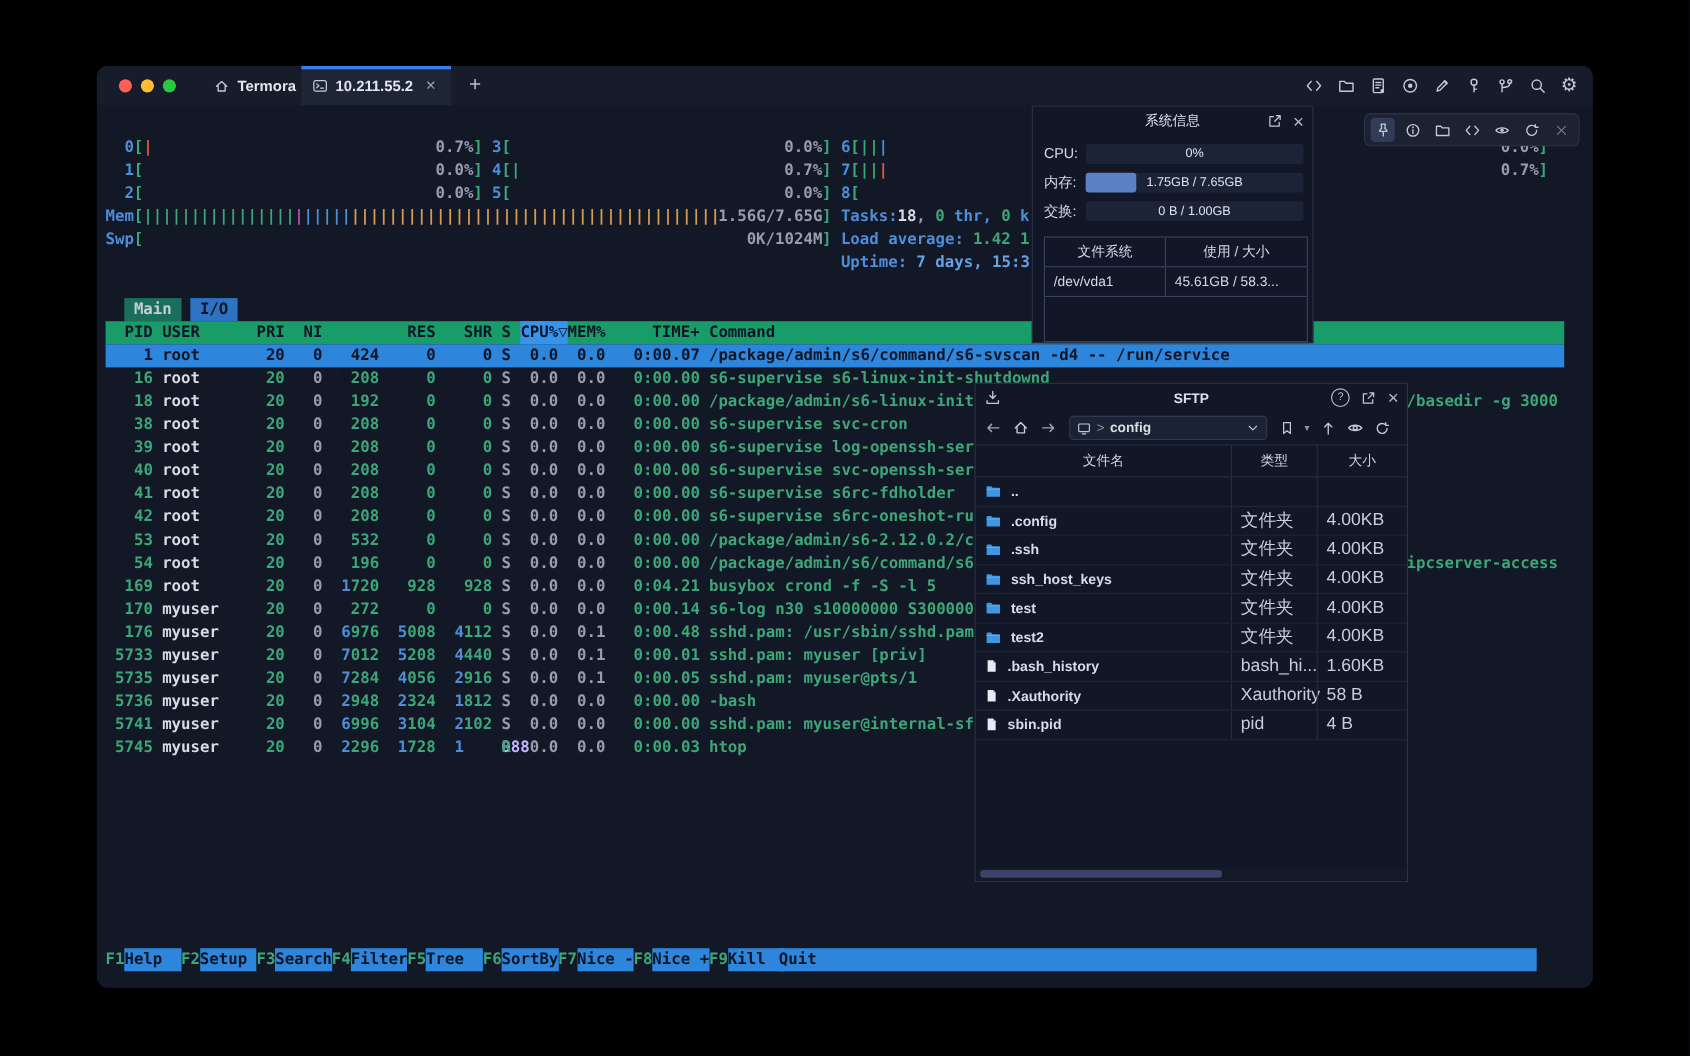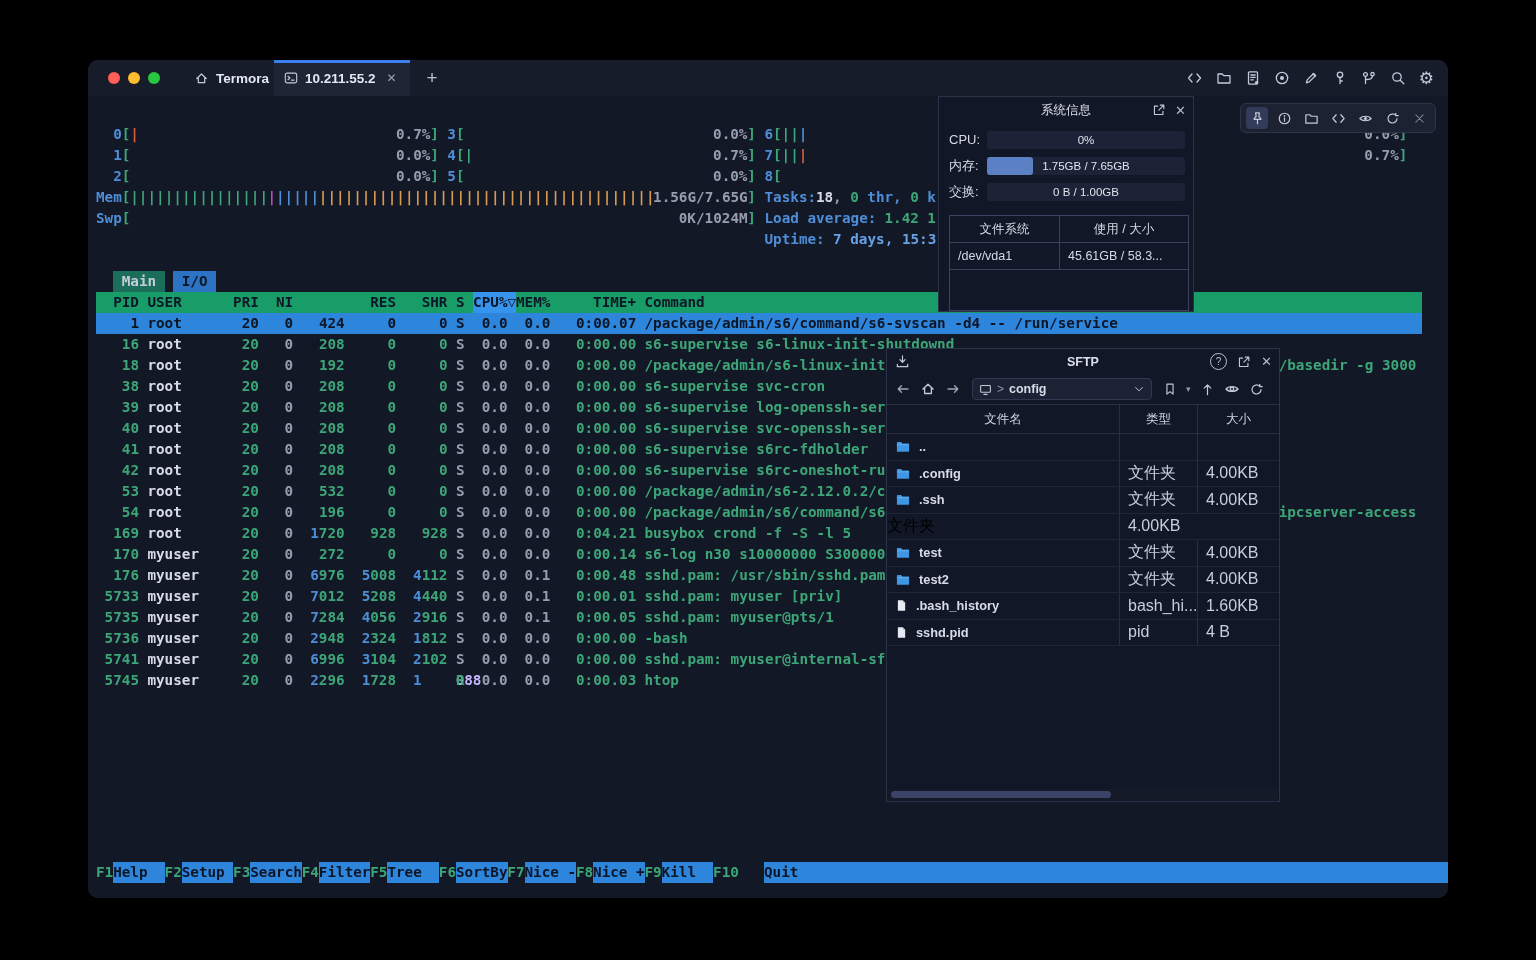--- a/index.html
+++ b/index.html
@@ -506,21 +506,21 @@
         <span class="seg" style="left: 299.38px; color: rgb(13, 22, 38); background: rgb(46, 133, 220);">Tree  </span>
         <span class="seg" style="left: 350.8px; color: rgb(61, 166, 120);">F6</span>
         <span class="seg" style="left: 367.94px; color: rgb(13, 22, 38); background: rgb(46, 133, 220); text-align: center;">SortBy</span>
         <span class="seg" style="left: 419.36px; color: rgb(61, 166, 120);">F7</span>
         <span class="seg" style="left: 436.5px; color: rgb(13, 22, 38); background: rgb(46, 133, 220); text-align: center;">Nice -</span>
         <span class="seg" style="left: 487.92px; color: rgb(61, 166, 120);">F8</span>
         <span class="seg" style="left: 505.06px; color: rgb(13, 22, 38); background: rgb(46, 133, 220);">Nice +</span>
         <span class="seg" style="left: 556.48px; color: rgb(61, 166, 120);">F9</span>
         <span class="seg" style="left: 573.62px; color: rgb(13, 22, 38); background: rgb(46, 133, 220);">Kill  </span>
         <span class="seg" style="left: 625.04px; color: rgb(61, 166, 120);">F10</span>
-        <span class="seg" style="left: 676px; color: rgb(13, 22, 38); background: rgb(46, 133, 220);">Quit                                                                            </span>
+        <span class="seg" style="left: 620px; color: rgb(13, 22, 38); background: rgb(46, 133, 220);">Quit                                                                            </span>
       </div>
     </div>
 
   <div class="sysinfo">
     <div class="p-head">
       <div class="p-title">系统信息</div>
       <div class="p-hicons">
         <svg class="icon" width="14" height="14" viewBox="0 0 16 16">
             <path d="M6.5 3.5 H2.8 V13.2 H12.5 V9.5 M9.5 2.5 H13.5 V6.5 M13.2 2.8 L7.8 8.2"></path>
           </svg>
@@ -681,40 +681,47 @@
             <svg width="16" height="15" viewBox="0 0 16 16">
               <path d="M1.5 13.5 V3.8 C1.5 3.4 1.8 3.2 2.1 3.2 H5.9 L7.4 4.8 H13.9 C14.3 4.8 14.5 5 14.5 5.4 V13 C14.5 13.3 14.3 13.5 13.9 13.5 Z" fill="#3f97e3"></path>
               <path d="M1.5 6.2 H14.5" stroke="#63b0f0" stroke-width="1"></path>
             </svg>
             <span>.ssh</span>
           </div>
           <div>文件夹</div>
           <div>4.00KB</div>
         </div>
         <div class="frow">
-          <div>文件夹</div>
-          <div>4.00KB</div>
-        </div>
-        <div class="frow">
           <div class="fname">
             <svg width="16" height="15" viewBox="0 0 16 16">
               <path d="M1.5 13.5 V3.8 C1.5 3.4 1.8 3.2 2.1 3.2 H5.9 L7.4 4.8 H13.9 C14.3 4.8 14.5 5 14.5 5.4 V13 C14.5 13.3 14.3 13.5 13.9 13.5 Z" fill="#3f97e3"></path>
               <path d="M1.5 6.2 H14.5" stroke="#63b0f0" stroke-width="1"></path>
             </svg>
-            <span>test</span>
+            <span>ssh_host_keys</span>
           </div>
           <div>文件夹</div>
           <div>4.00KB</div>
         </div>
         <div class="frow">
           <div class="fname">
             <svg width="16" height="15" viewBox="0 0 16 16">
               <path d="M1.5 13.5 V3.8 C1.5 3.4 1.8 3.2 2.1 3.2 H5.9 L7.4 4.8 H13.9 C14.3 4.8 14.5 5 14.5 5.4 V13 C14.5 13.3 14.3 13.5 13.9 13.5 Z" fill="#3f97e3"></path>
               <path d="M1.5 6.2 H14.5" stroke="#63b0f0" stroke-width="1"></path>
             </svg>
+            <span>test</span>
+          </div>
+          <div>文件夹</div>
+          <div>4.00KB</div>
+        </div>
+        <div class="frow">
+          <div class="fname">
+            <svg width="16" height="15" viewBox="0 0 16 16">
+              <path d="M1.5 13.5 V3.8 C1.5 3.4 1.8 3.2 2.1 3.2 H5.9 L7.4 4.8 H13.9 C14.3 4.8 14.5 5 14.5 5.4 V13 C14.5 13.3 14.3 13.5 13.9 13.5 Z" fill="#3f97e3"></path>
+              <path d="M1.5 6.2 H14.5" stroke="#63b0f0" stroke-width="1"></path>
+            </svg>
             <span>test2</span>
           </div>
           <div>文件夹</div>
           <div>4.00KB</div>
         </div>
         <div class="frow">
           <div class="fname">
             <svg width="13" height="15" viewBox="0 0 16 16">
               <path d="M3.5 1.5 H9.5 L12.5 4.5 V14.5 H3.5 Z" fill="#e6eaf3"></path>
               <path d="M9.5 1.5 V4.5 H12.5 Z" fill="#aeb8c8"></path>
@@ -723,21 +730,32 @@
           </div>
           <div>bash_hi...</div>
           <div>1.60KB</div>
         </div>
         <div class="frow">
           <div class="fname">
             <svg width="13" height="15" viewBox="0 0 16 16">
               <path d="M3.5 1.5 H9.5 L12.5 4.5 V14.5 H3.5 Z" fill="#e6eaf3"></path>
               <path d="M9.5 1.5 V4.5 H12.5 Z" fill="#aeb8c8"></path>
             </svg>
-            <span>sshd.pid</span>
+            <span>.Xauthority</span>
+          </div>
+          <div>Xauthority</div>
+          <div>58 B</div>
+        </div>
+        <div class="frow">
+          <div class="fname">
+            <svg width="13" height="15" viewBox="0 0 16 16">
+              <path d="M3.5 1.5 H9.5 L12.5 4.5 V14.5 H3.5 Z" fill="#e6eaf3"></path>
+              <path d="M9.5 1.5 V4.5 H12.5 Z" fill="#aeb8c8"></path>
+            </svg>
+            <span>sbin.pid</span>
           </div>
           <div>pid</div>
           <div>4 B</div>
         </div>
       </div>
     <div class="sftp-scroll">
         <div class="thumb"></div>
       </div>
   </div>
 

